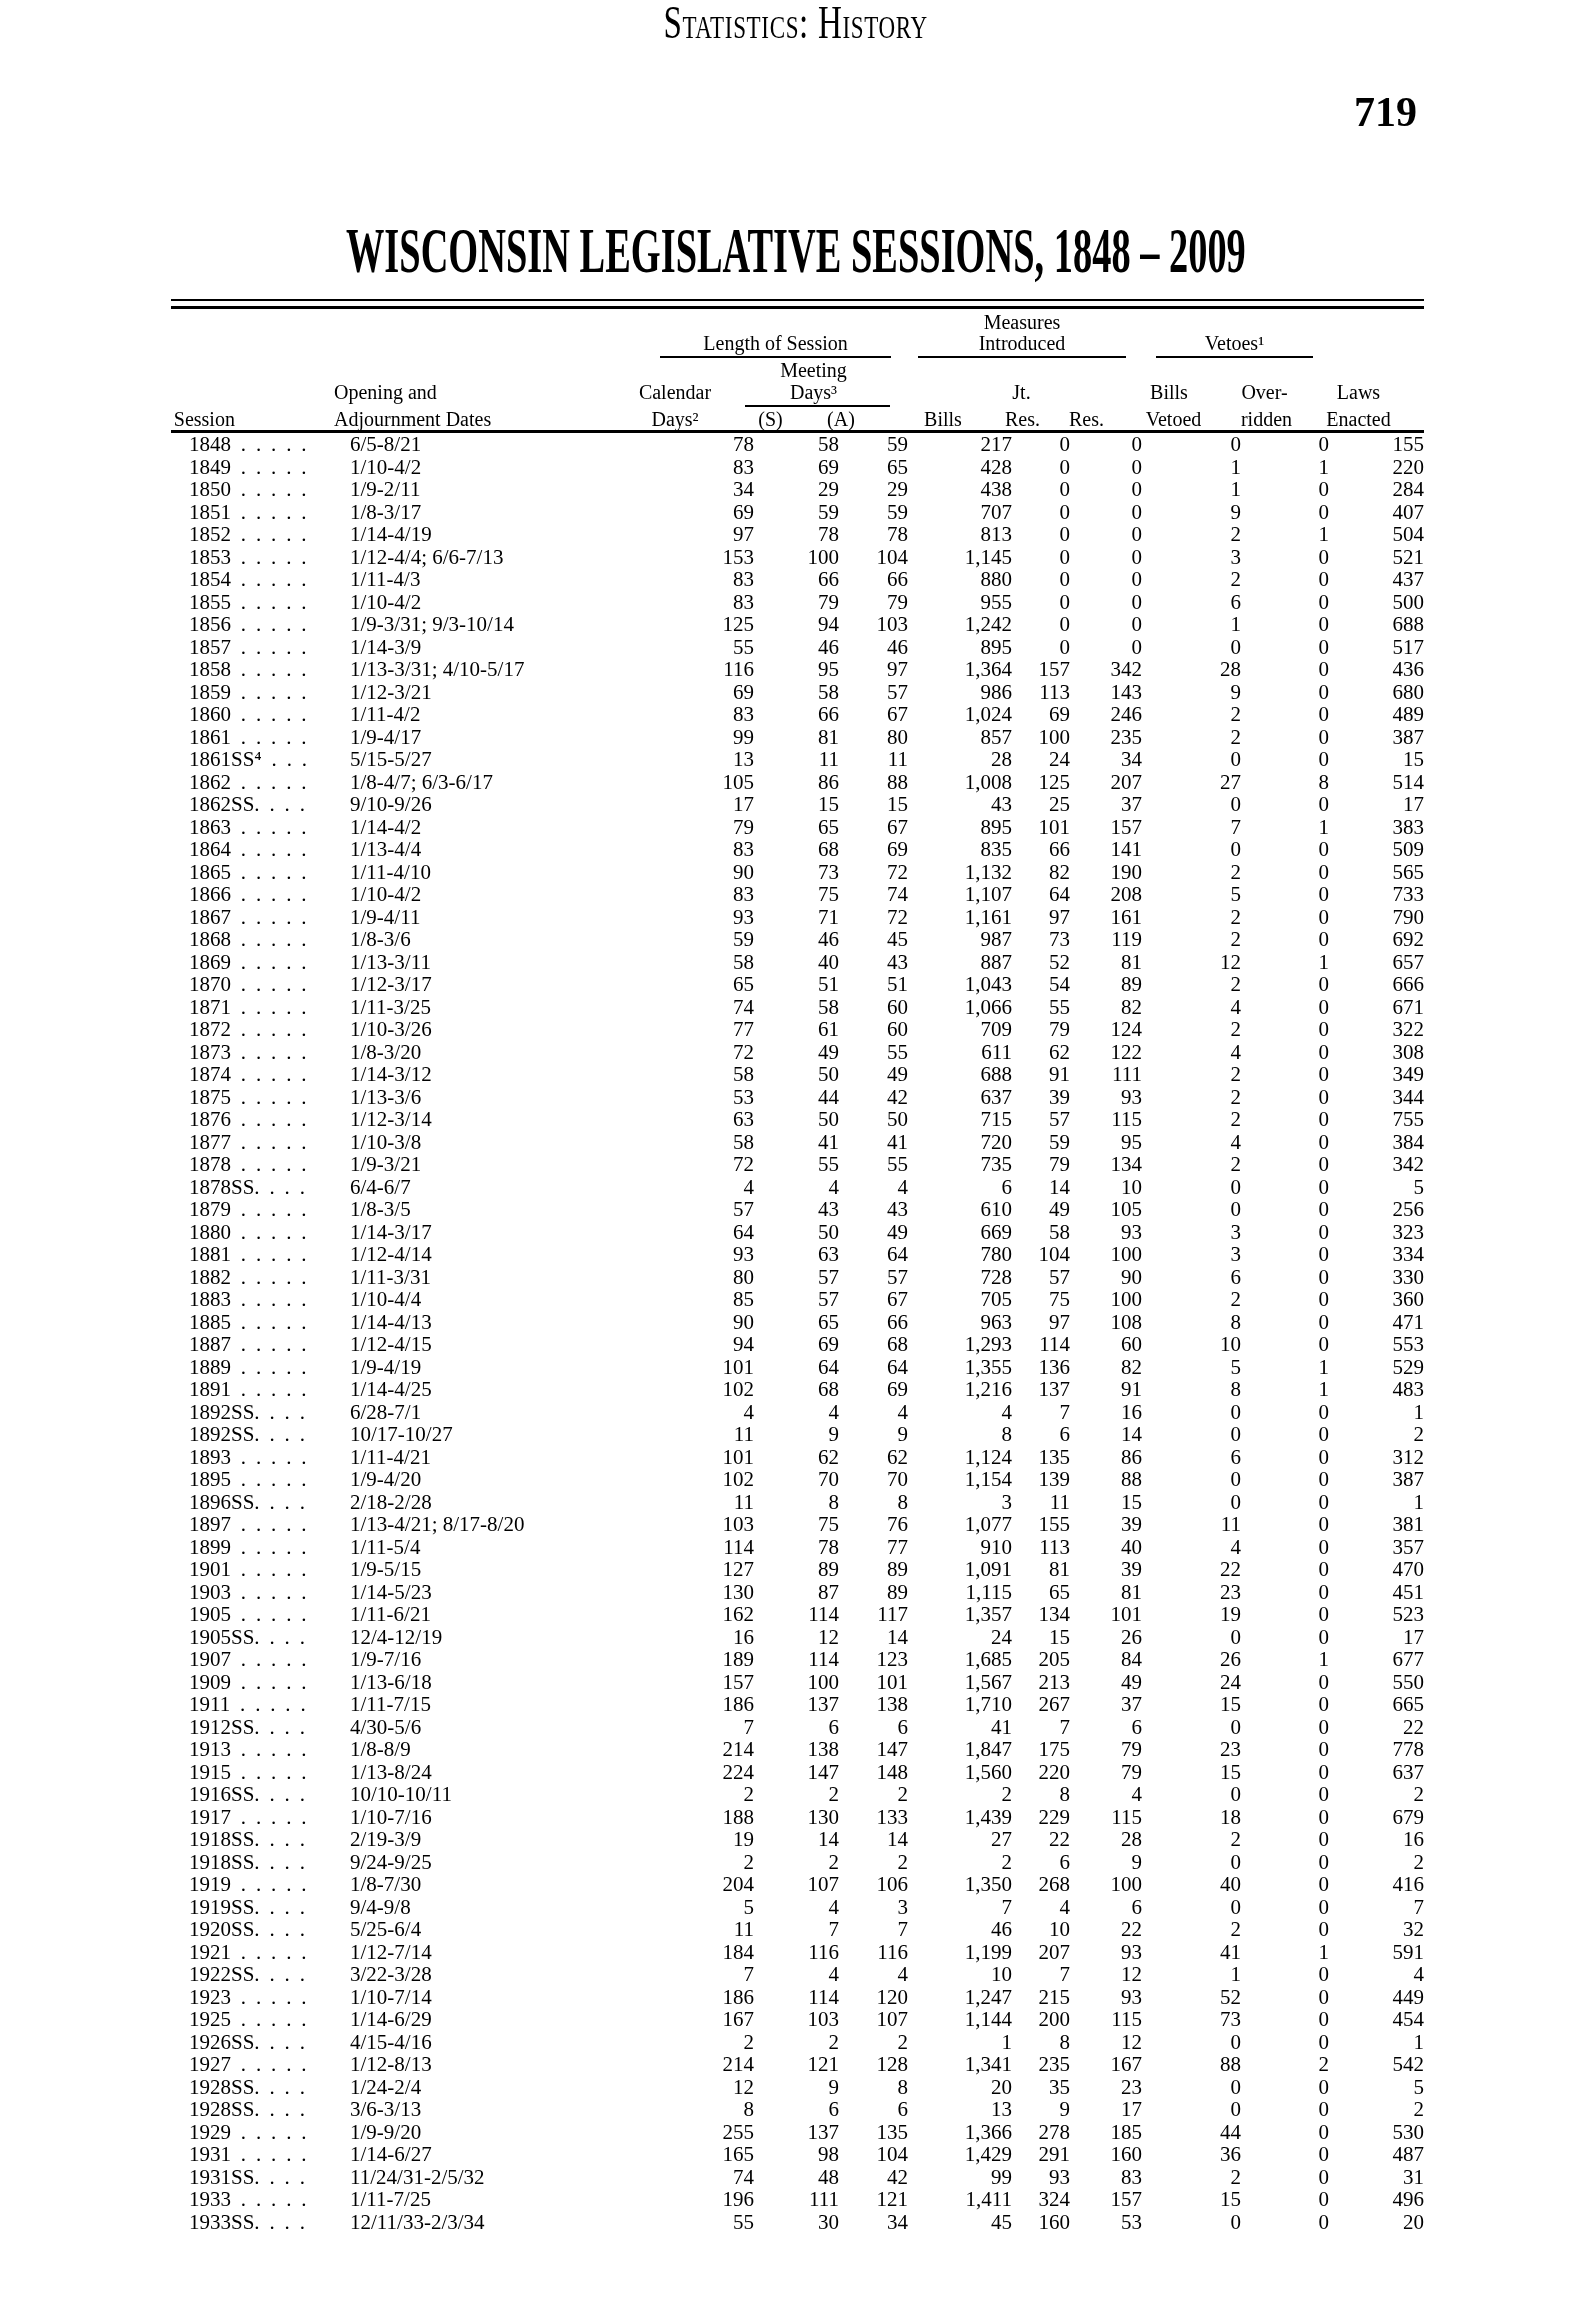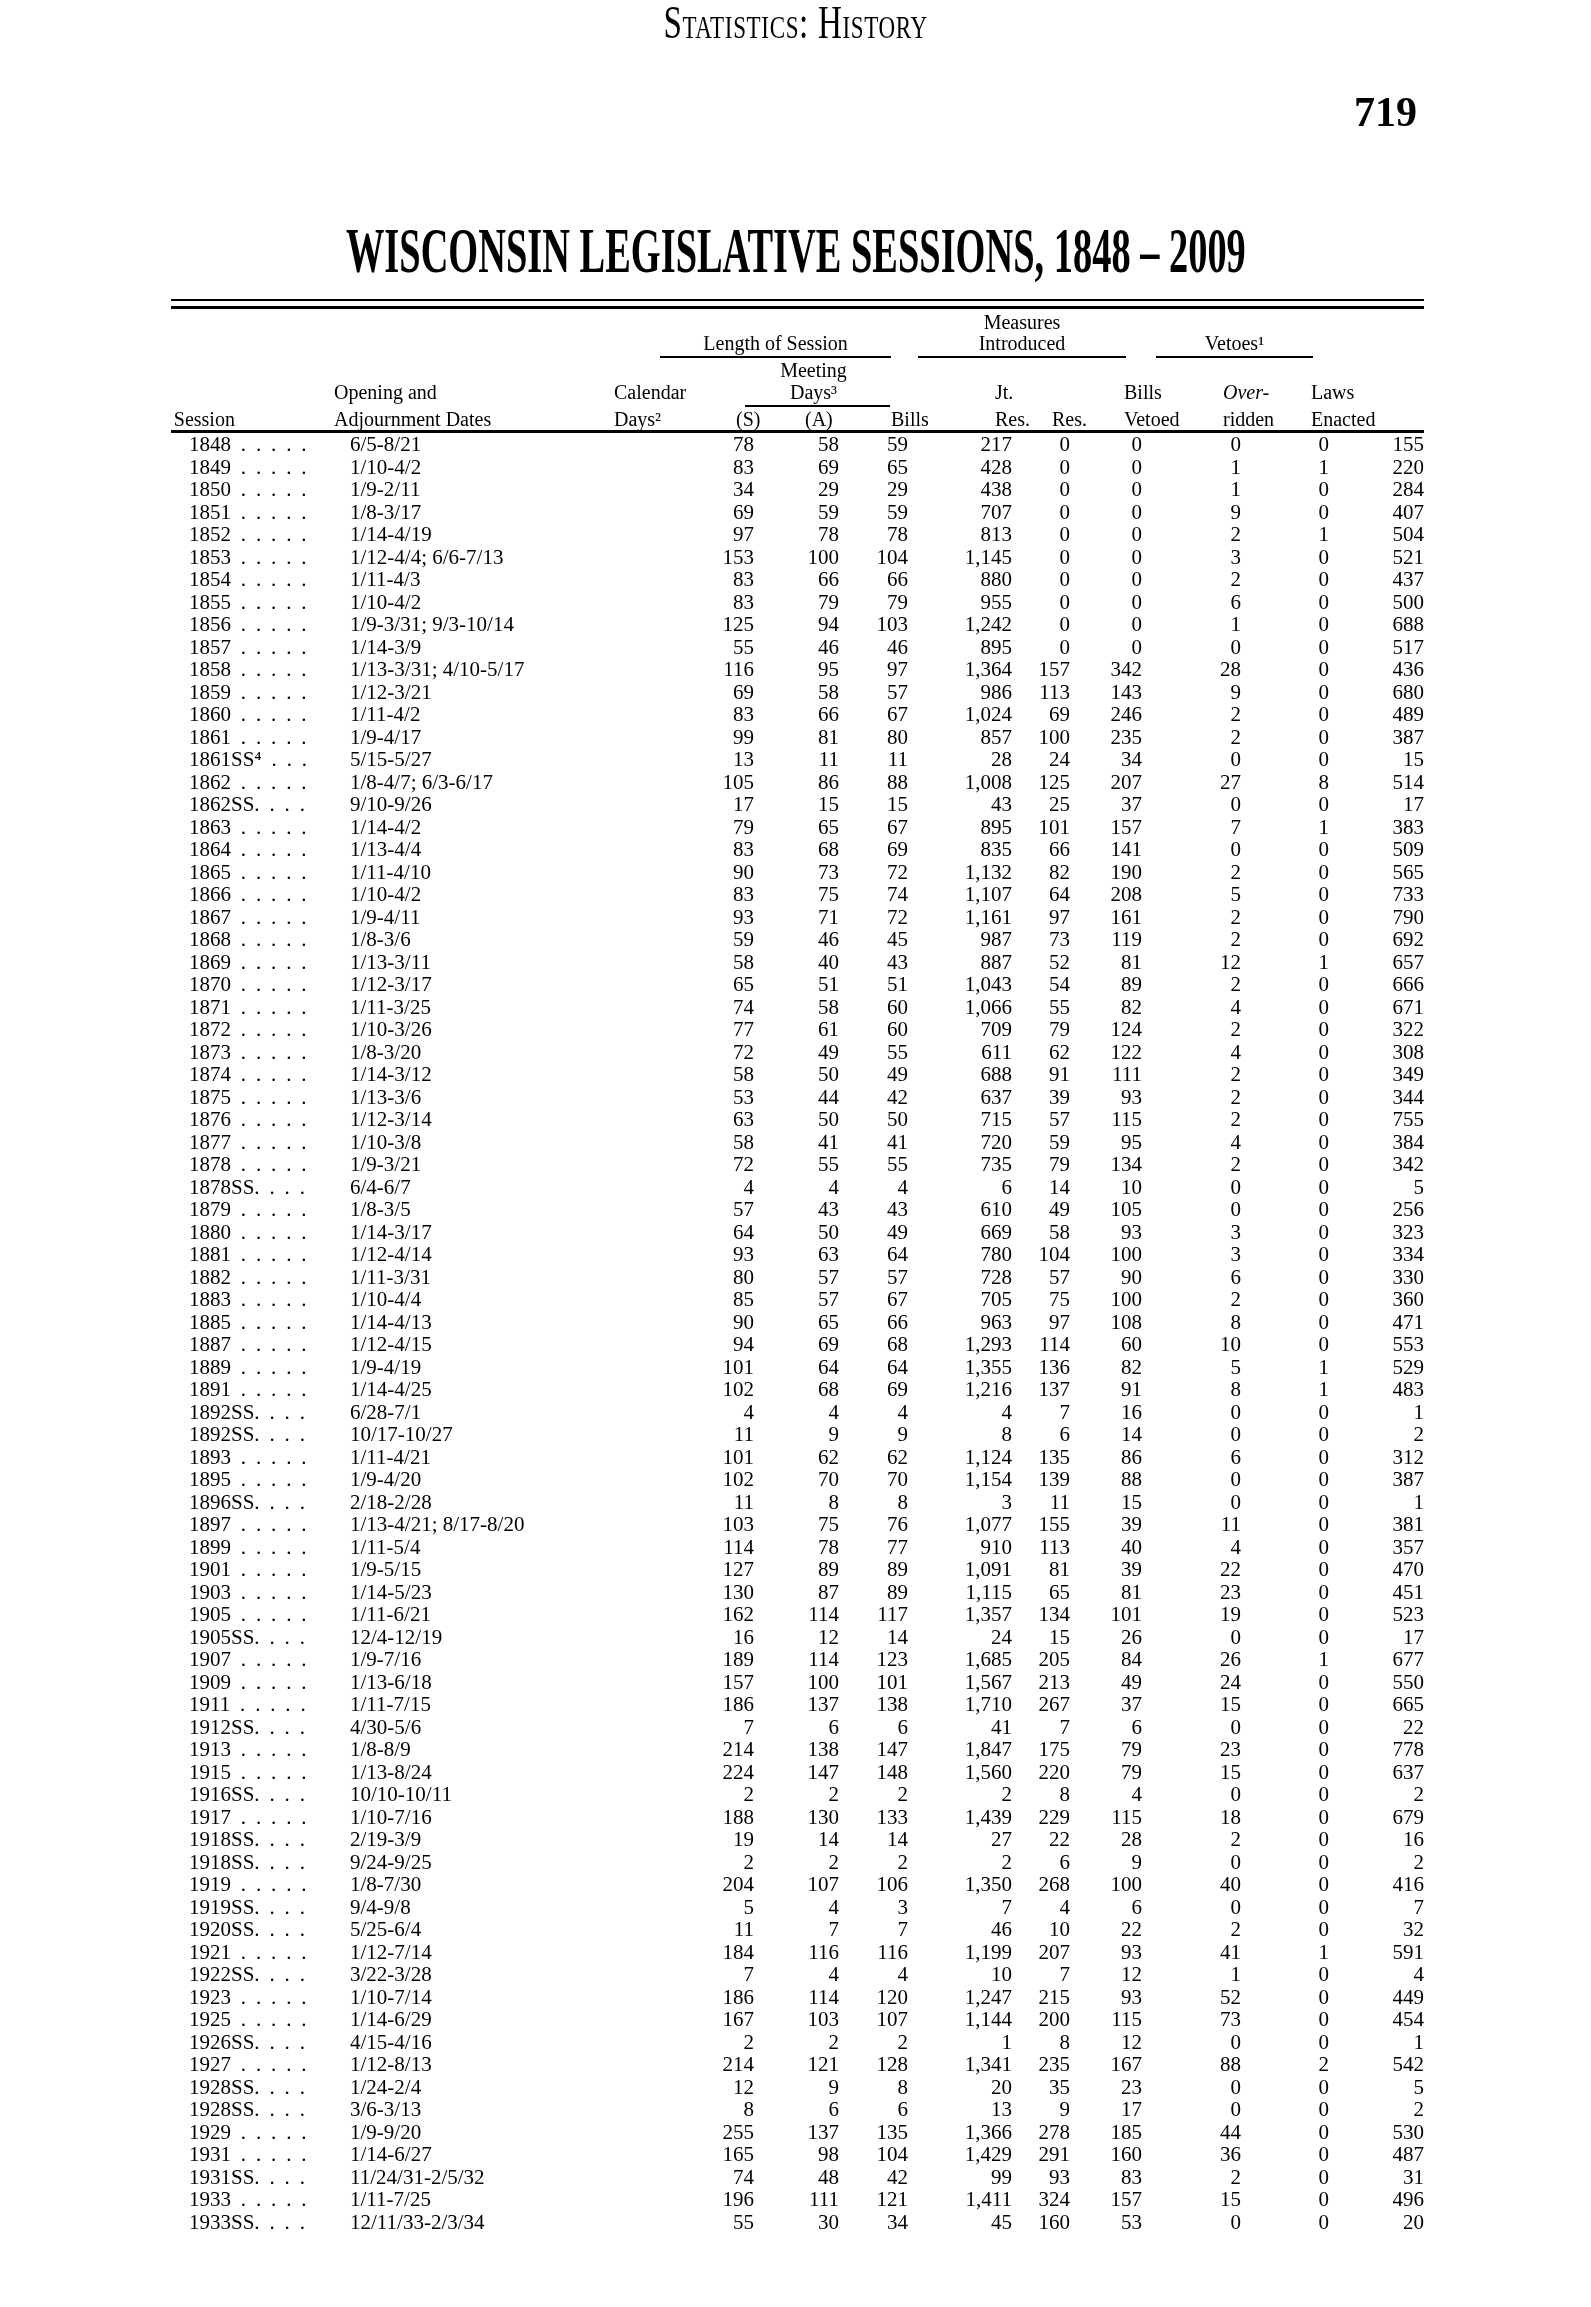--- a/index.html
+++ b/index.html
@@ -34,41 +34,41 @@
     font-weight:bold; font-size:64px; line-height:69px;
     transform:scaleX(0.60); transform-origin:center;
     white-space:nowrap;
   }
   
   .table-wrap { position:absolute; left:171px; top:299px; width:1253px; }
   .thead-block { position:relative; height:133px; font-size:20px; }
   .rule { position:absolute; background:#000; }
   .hlabel { position:absolute; line-height:21px; white-space:nowrap; }
   .ctr { text-align:center; }
-  .rt  { text-align:left; }
+  .rt  { text-align:center; }
   
   .rule-top1   { left:0; top:0;   width:1253px; height:2.3px; }
   .rule-top2   { left:0; top:7.4px; width:1253px; height:2.3px; }
   .u-length    { left:489px; top:57px; width:231px; height:2.3px; }
   .u-measures  { left:747px; top:57px; width:208px; height:2.3px; }
   .u-vetoes    { left:985px; top:57px; width:157px; height:2.3px; }
   .u-days3     { left:574px; top:106px; width:145px; height:2.3px; }
   .rule-bottom { left:0; top:131px; width:1253px; height:3.2px; }
 
   .h-measures1 { left:747px; top:13px;  width:208px; }
   .h-length    { left:466px; top:34px;  width:277px; }
   .h-measures2 { left:747px; top:34px;  width:208px; }
   .h-vetoes    { left:985px; top:34px;  width:157px; }
   .h-meeting   { left:565px; top:61px; width:155px; }
   .h-opening   { left:163px;  top:83px; }
   .h-calendar  { left:443px;  top:83px; width:122px; }
   .h-days3     { left:565px; top:83px; width:155px; }
   .h-jt        { left:824px; top:83px; width:53px; }
   .h-billsv    { left:953px; top:83px; width:90px; }
-  .h-over      { left:1052px; top:83px; width:83px;font-style:italic; }
+  .h-over      { left:1052px; top:83px; width:83px; }
   .h-laws      { left:1140px; top:83px; width:95px; }
   .h-session   { left:2.8px;    top:110px; }
   .h-adjourn   { left:163px;  top:110px; }
   .h-days2     { left:443px;  top:110px; width:122px; }
   .h-s         { left:565px; top:110px; width:69px; }
   .h-a         { left:634px; top:110px; width:72px; }
   .h-bills     { left:720px; top:110px; width:104px; }
   .h-jtres     { left:824px; top:110px; width:55px; }
   .h-res       { left:881px; top:110px; width:69px; }
   .h-vetoed    { left:953px; top:110px; width:99px; }

